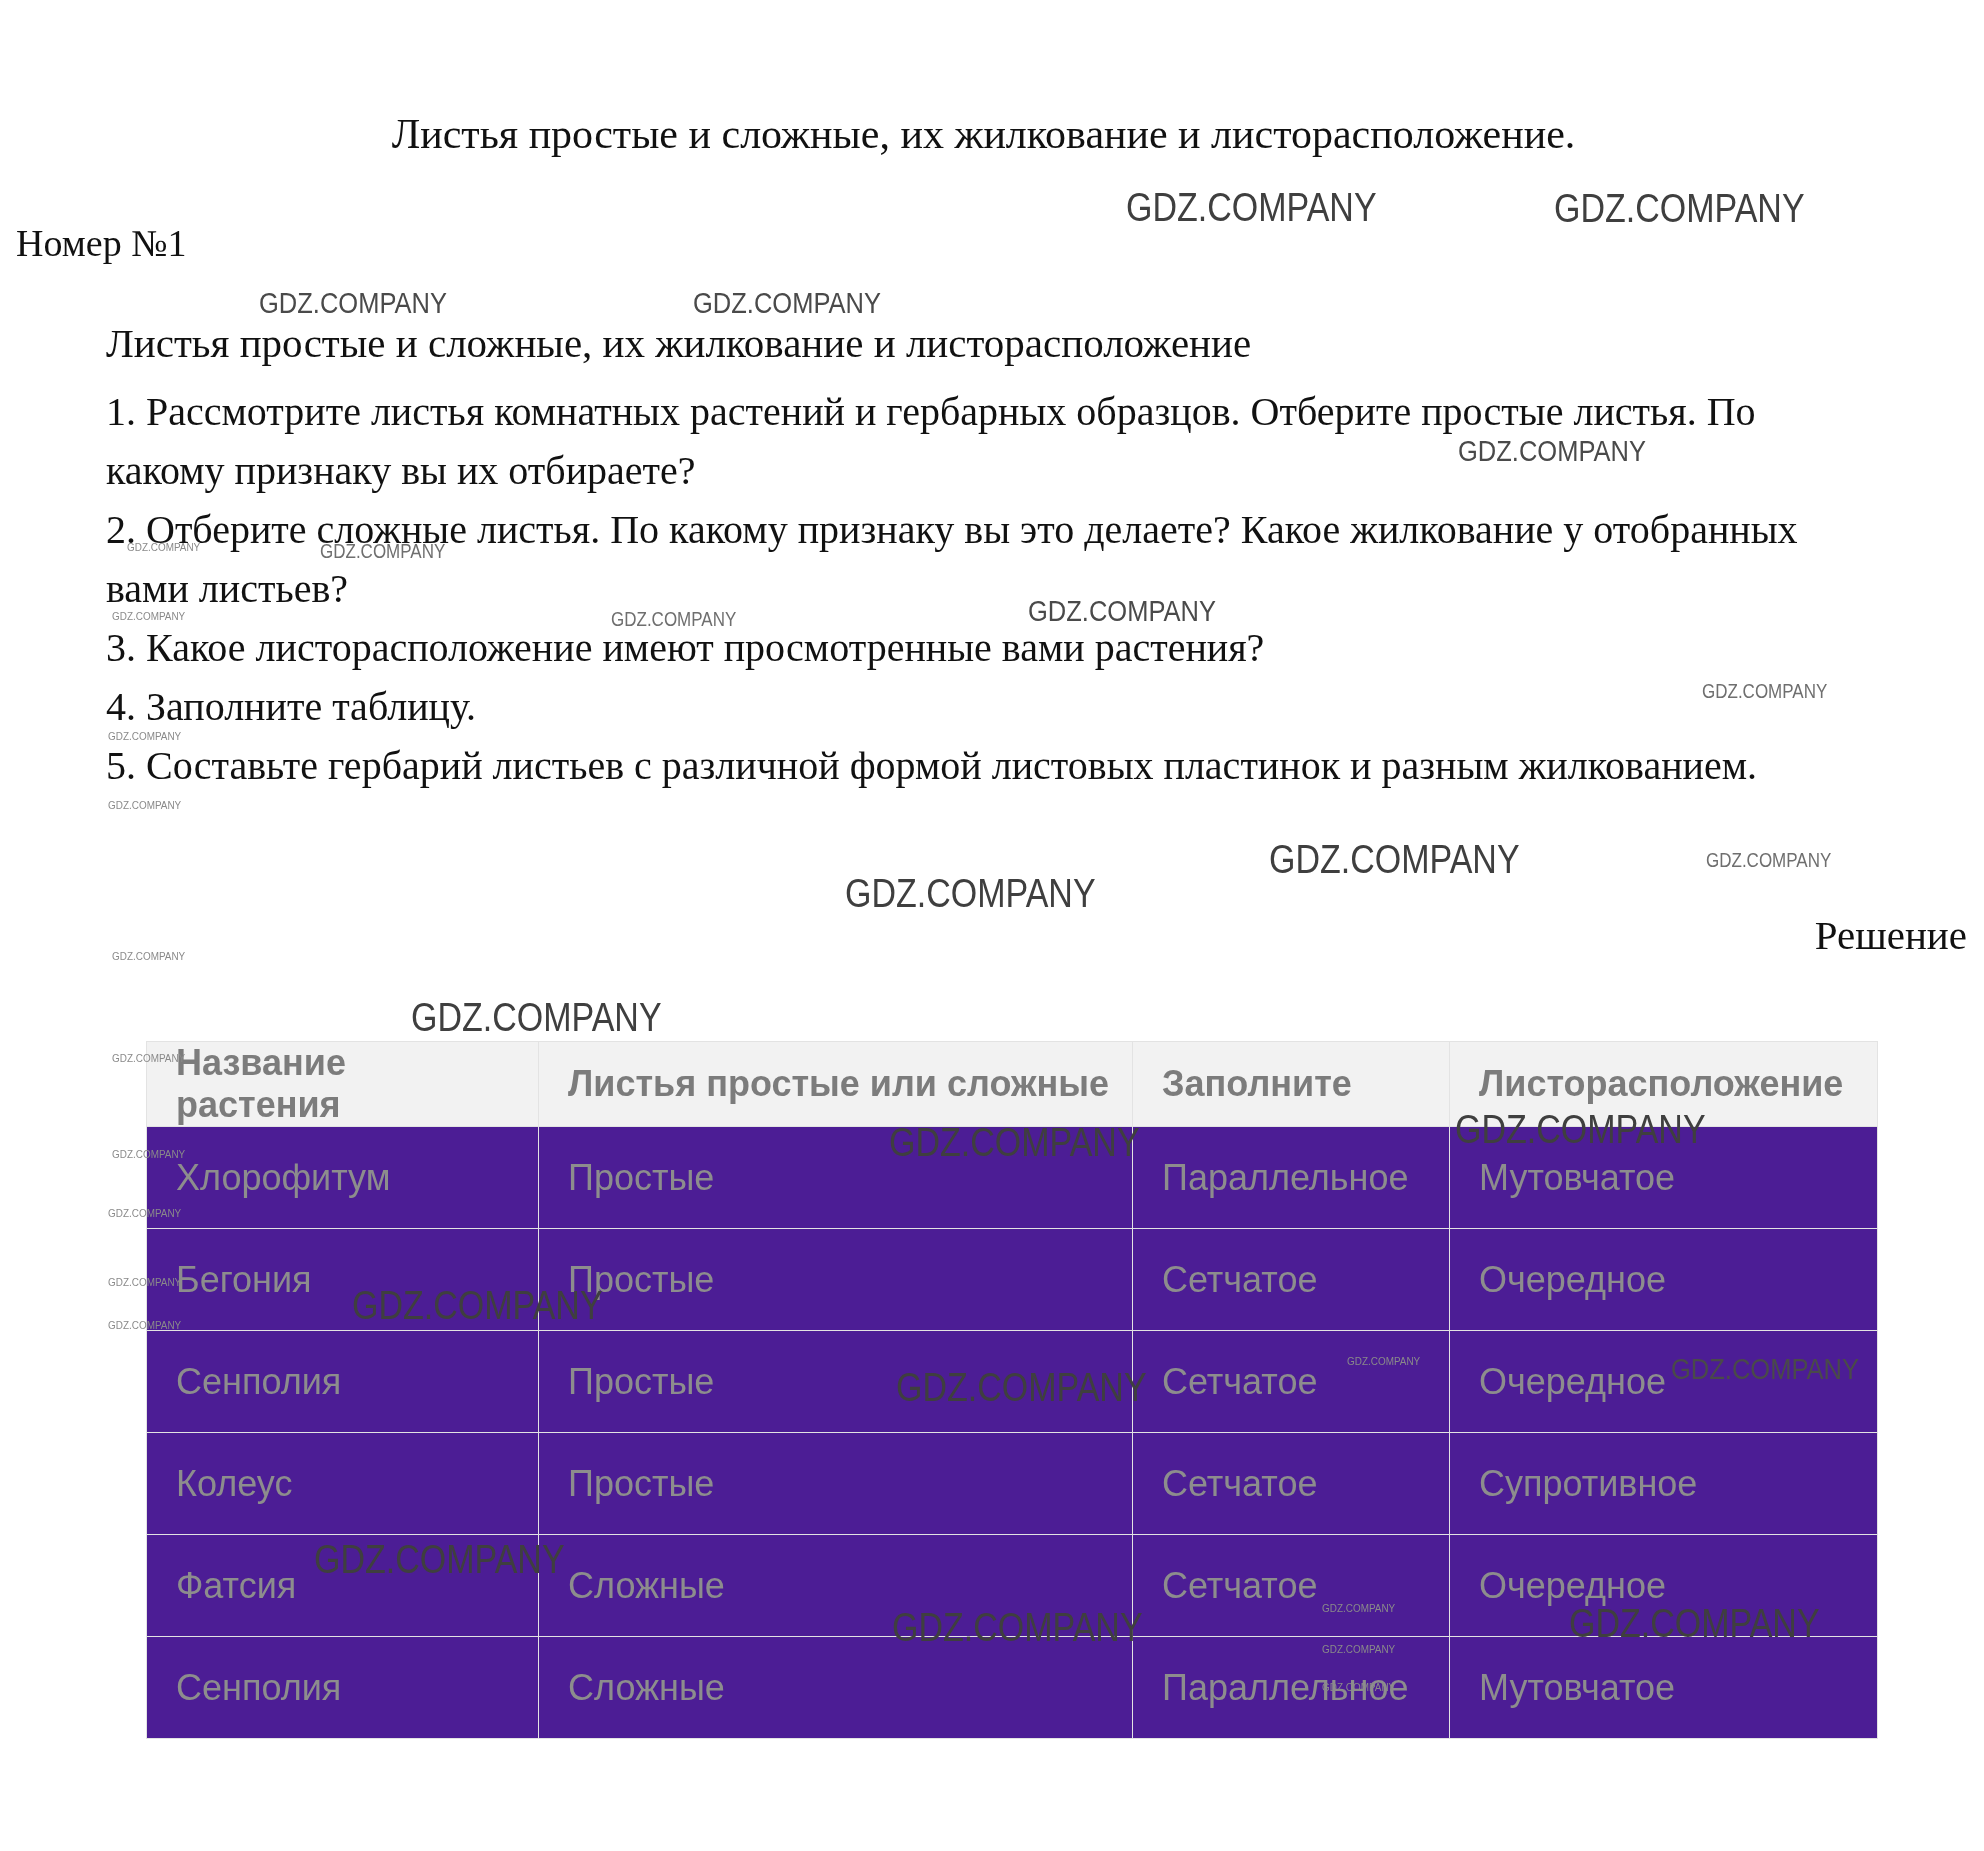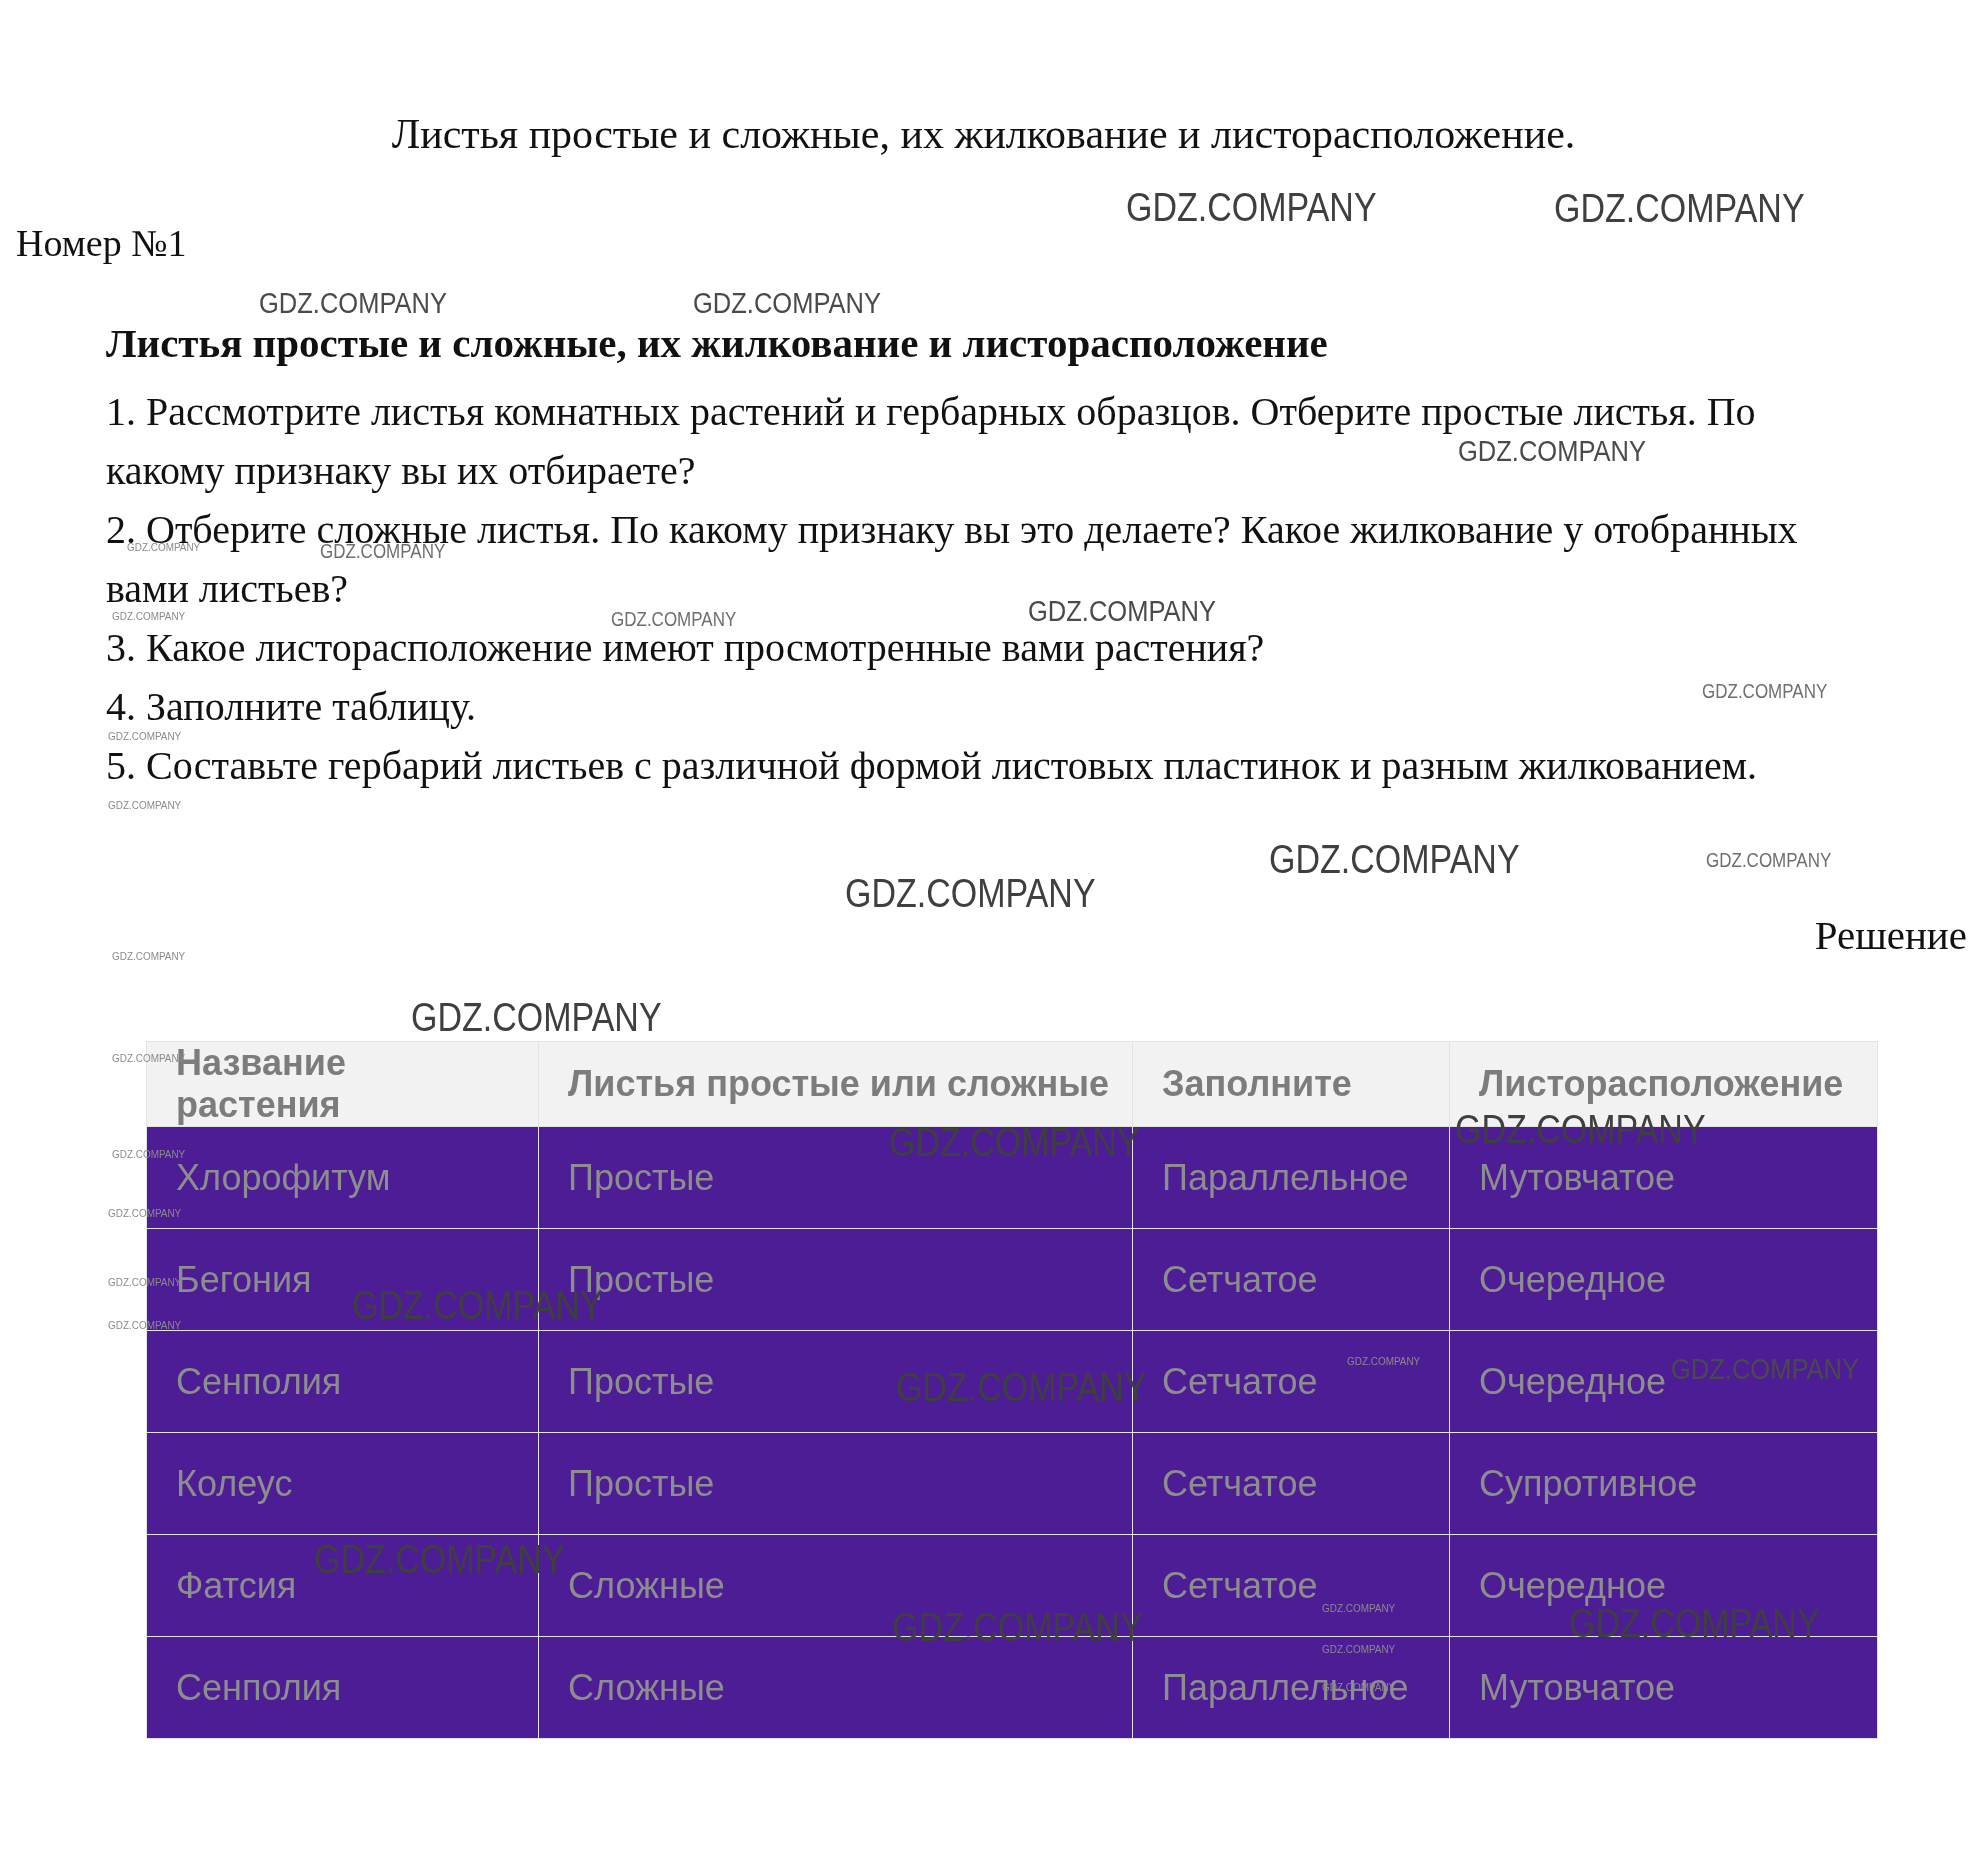--- a/index.html
+++ b/index.html
@@ -25,21 +25,21 @@
     position: absolute;
     top: 221px; left: 16px;
     width: 100%;
     text-align: left;
     font-size: 38px;
   }
   .doc-heading {
     position: absolute;
     top: 319px; left: 106px;
     font-size: 41px;
-    font-weight: 700;
+    font-weight: 400;
     margin: 0;
   }
   .tasks {
     position: absolute;
     top: 382px; left: 106px;
     width: 1755px;
     font-size: 40px;
     line-height: 59px;
     font-family: Liberation Serif, serif;
   }

